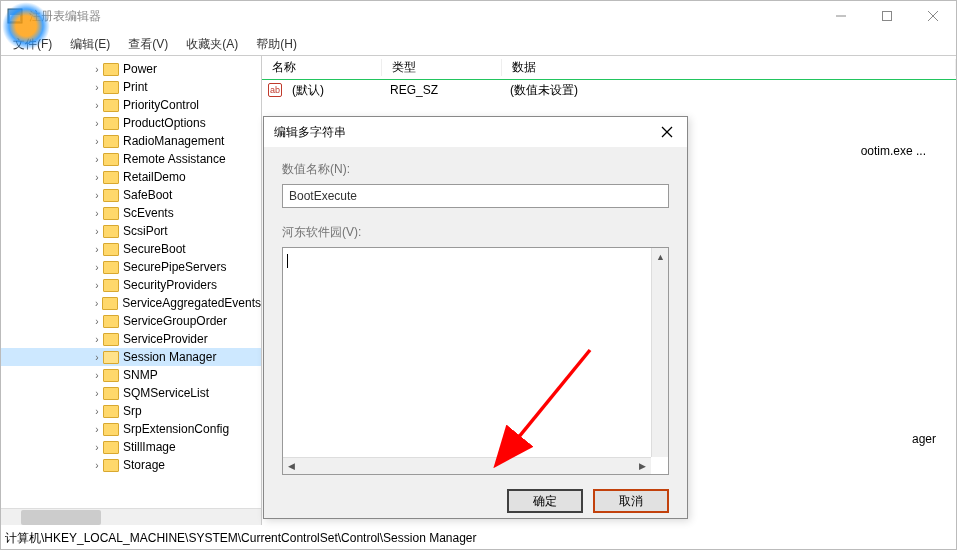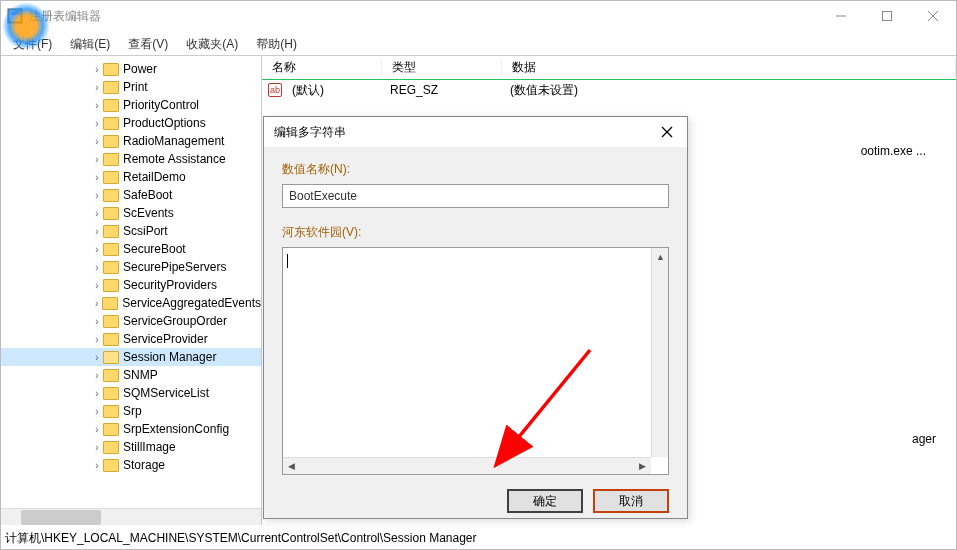--- a/index.html
+++ b/index.html
@@ -44,21 +44,21 @@
 .wm-text { display: flex; flex-direction: column; margin-left: 4px; }
 .wm-cn { font-size: 22px; font-weight: bold; color: #1560bd; font-style: italic; }
 .wm-url { font-size: 13px; font-weight: bold; color: #2e8b57; }
 
 
 .dialog { position: absolute; left: 263px; top: 103px; width: 425px; height: 403px; background: #f0f0f0; border: 1px solid #888; box-shadow: 2px 2px 8px rgba(0,0,0,0.15); z-index: 50; margin-top: 13px; }
 .dialog-titlebar { height: 30px; background: #fff; display: flex; align-items: center; padding: 0 4px 0 10px; }
 .dialog-titlebar .dtitle { font-size: 12px; flex: 1; }
 .dialog-close { width: 32px; height: 24px; display: flex; align-items: center; justify-content: center; font-size: 16px; }
 .dialog-body { padding: 14px 18px; }
-.dlg-label { font-size: 12px; margin-bottom: 6px; color: #a16207; }
+.dlg-label { font-size: 12px; margin-bottom: 6px; color: #737373; }
 .dlg-input { width: 100%; height: 24px; background: #fff; border: 1px solid #999; padding: 2px 6px; font-size: 12px; color: #333; margin-bottom: 16px; }
 .dlg-textarea { width: 100%; height: 228px; background: #fff; border: 1px solid #999; resize: none; font-size: 12px; padding: 4px; position: relative; }
 .dlg-textarea .caret { display: inline-block; width: 1px; height: 14px; background: #000; vertical-align: top; margin-top: 2px; }
 .ta-scroll-v { position: absolute; right: 0; top: 0; bottom: 17px; width: 17px; background: #f0f0f0; border-left: 1px solid #ddd; }
 .ta-scroll-h { position: absolute; left: 0; right: 17px; bottom: 0; height: 17px; background: #f0f0f0; border-top: 1px solid #ddd; display: flex; align-items: center; }
 .ta-arrow { width: 17px; height: 17px; display: flex; align-items: center; justify-content: center; font-size: 9px; color: #555; }
 .dlg-buttons { display: flex; justify-content: flex-end; gap: 10px; margin-top: 14px; }
 .dlg-btn { width: 76px; height: 24px; background: #e1e1e1; border: 2px solid #c2410c; font-size: 12px; display: flex; align-items: center; justify-content: center; }
 .dlg-btn.primary { border: 2px solid #404040; }
 

